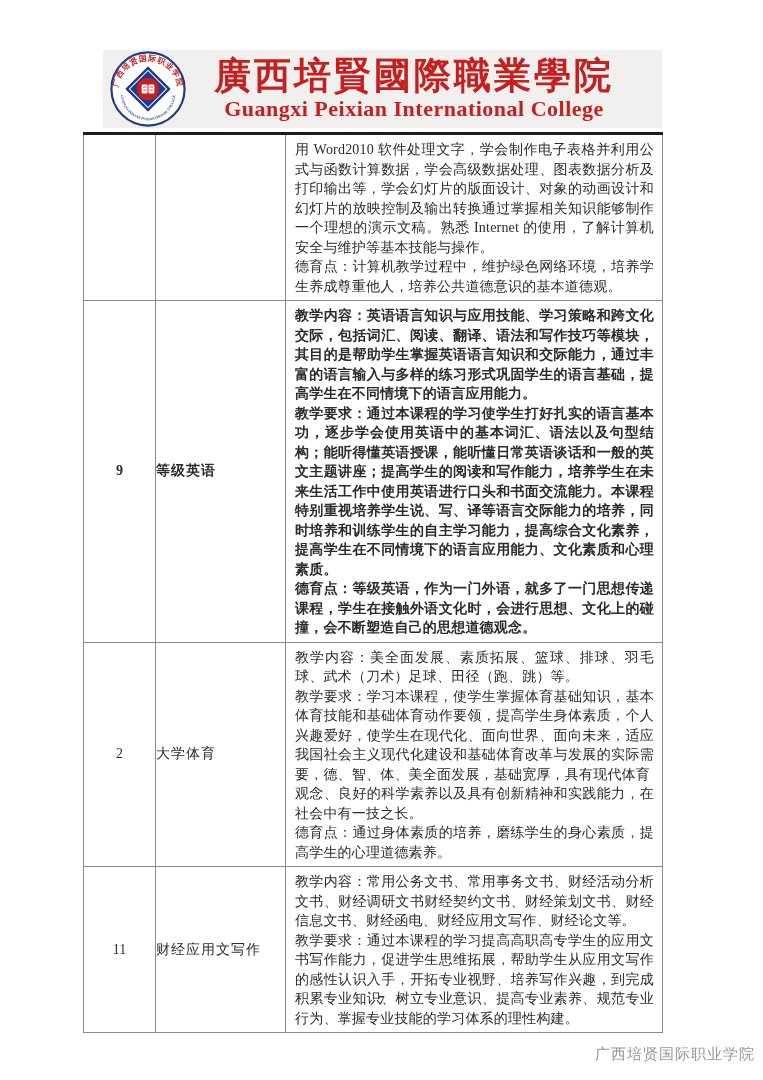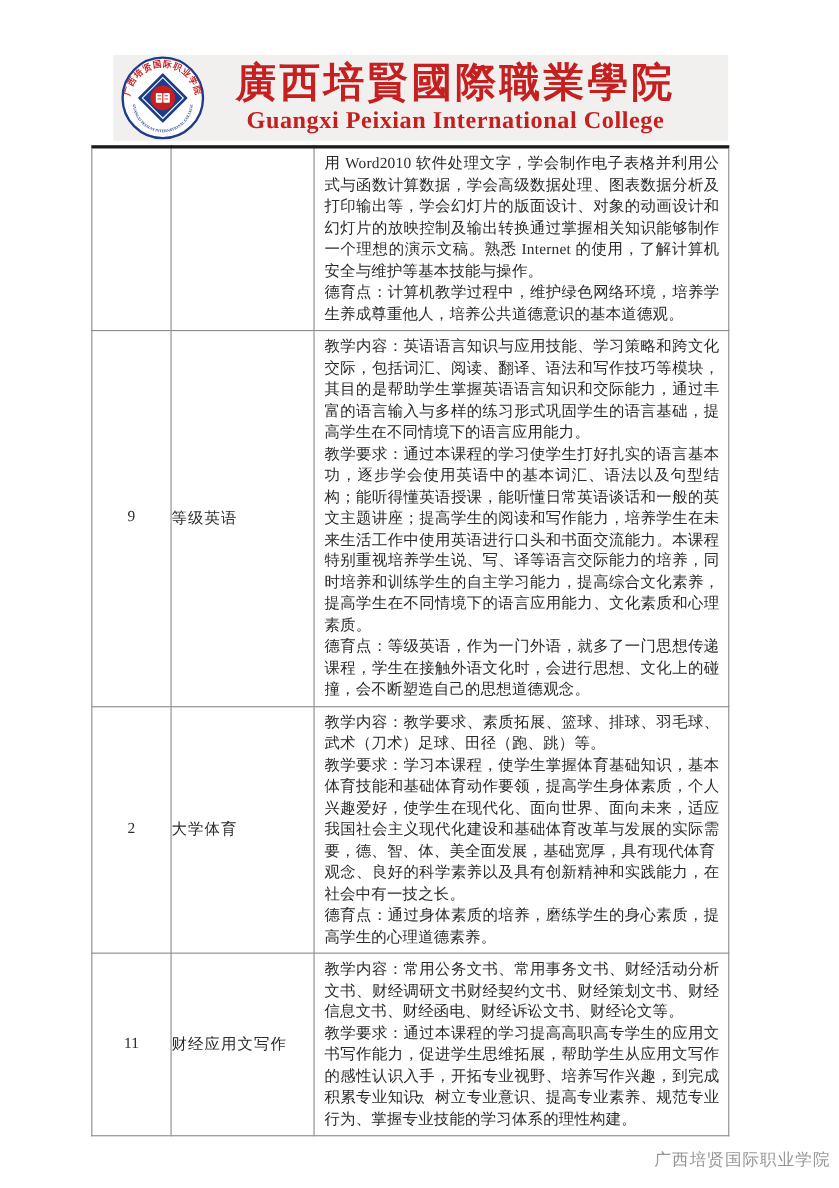--- a/index.html
+++ b/index.html
@@ -34,21 +34,21 @@
     font-size: 14px;
   }
   td.c-no   { text-align: center; vertical-align: middle; }
   td.c-name { text-align: left; vertical-align: middle; letter-spacing: 1px; }
   td.c-desc { vertical-align: top; padding: 5px 8px 4px 9px; }
   td.c-desc p {
     margin: 0; line-height: 19.5px; text-align: justify;
     letter-spacing: 0.2px;
   }
   tr.r-a  td { height: 136px; }
-  tr.r-9  td { height: 323px; }
+  tr.r-9  td { height: 323px; font-weight: bold; }
   tr.r-10 td { height: 222px; }
   tr.r-11 td { height: 161px; }
 
   
   .page-number {
     position: absolute; left: 0; right: 0; top: 992px;
     text-align: center; font-size: 13px; color: #3a3a3a; font-weight: bold;
   }
   .watermark {
     position: absolute; right: 8px; top: 1045px;
@@ -115,31 +115,31 @@
         <td class="c-desc">
           <p>教学内容：英语语言知识与应用技能、学习策略和跨文化交际，包括词汇、阅读、翻译、语法和写作技巧等模块，其目的是帮助学生掌握英语语言知识和交际能力，通过丰富的语言输入与多样的练习形式巩固学生的语言基础，提高学生在不同情境下的语言应用能力。</p>
           <p>教学要求：通过本课程的学习使学生打好扎实的语言基本功，逐步学会使用英语中的基本词汇、语法以及句型结构；能听得懂英语授课，能听懂日常英语谈话和一般的英文主题讲座；提高学生的阅读和写作能力，培养学生在未来生活工作中使用英语进行口头和书面交流能力。本课程特别重视培养学生说、写、译等语言交际能力的培养，同时培养和训练学生的自主学习能力，提高综合文化素养，提高学生在不同情境下的语言应用能力、文化素质和心理素质。</p>
           <p>德育点：等级英语，作为一门外语，就多了一门思想传递课程，学生在接触外语文化时，会进行思想、文化上的碰撞，会不断塑造自己的思想道德观念。</p>
         </td>
       </tr>
       <tr class="r-10">
         <td class="c-no">2</td>
         <td class="c-name">大学体育</td>
         <td class="c-desc">
-          <p>教学内容：教学要求、素质拓展、篮球、排球、羽毛球、武术（刀术）足球、田径（跑、跳）等。</p>
+          <p>教学内容：美全面发展、素质拓展、篮球、排球、羽毛球、武术（刀术）足球、田径（跑、跳）等。</p>
           <p>教学要求：学习本课程，使学生掌握体育基础知识，基本体育技能和基础体育动作要领，提高学生身体素质，个人兴趣爱好，使学生在现代化、面向世界、面向未来，适应我国社会主义现代化建设和基础体育改革与发展的实际需要，德、智、体、美全面发展，基础宽厚，具有现代体育</p>
           <p>观念、良好的科学素养以及具有创新精神和实践能力，在社会中有一技之长。</p>
           <p>德育点：通过身体素质的培养，磨练学生的身心素质，提高学生的心理道德素养。</p>
         </td>
       </tr>
       <tr class="r-11">
         <td class="c-no">11</td>
         <td class="c-name">财经应用文写作</td>
         <td class="c-desc">
-          <p>教学内容：常用公务文书、常用事务文书、财经活动分析文书、财经调研文书财经契约文书、财经策划文书、财经信息文书、财经函电、财经诉讼文书、财经论文等。</p>
+          <p>教学内容：常用公务文书、常用事务文书、财经活动分析文书、财经调研文书财经契约文书、财经策划文书、财经信息文书、财经函电、财经应用文写作、财经论文等。</p>
           <p>教学要求：通过本课程的学习提高高职高专学生的应用文书写作能力，促进学生思维拓展，帮助学生从应用文写作的感性认识入手，开拓专业视野、培养写作兴趣，到完成积累专业知识、树立专业意识、提高专业素养、规范专业行为、掌握专业技能的学习体系的理性构建。</p>
         </td>
       </tr>
     </tbody>
   </table>
 
   <div class="page-number">7</div>
   <div class="watermark">广西培贤国际职业学院</div>
 
 </div>

